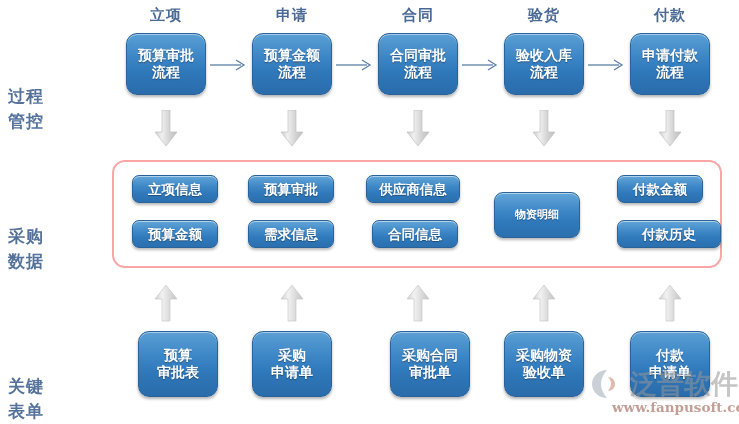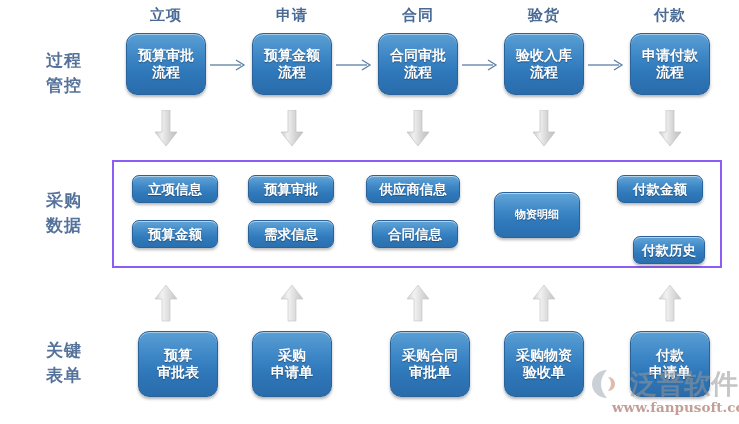--- a/index.html
+++ b/index.html
@@ -14,29 +14,30 @@
   #canvas {
     position: relative;
     width: 739px;
     height: 424px;
     background: #ffffff;
   }
 
   
   .row-label {
     position: absolute;
-    left: 18px;
+    left: 8px;
     width: 92px;
     color: #55729b;
     font-size: 17px;
     font-weight: 700;
     line-height: 25px;
     letter-spacing: 1px;
-    text-align: center;
+    text-align: left;
     font-family: "DejaVu Sans", "Liberation Sans", sans-serif;
+    margin-top: 36px;
   }
   .row-label span { display: block; }
 
   
   .col-header {
     position: absolute;
     top: 6px;
     width: 104px;
     text-align: center;
     color: #4a6a96;
@@ -99,23 +100,23 @@
     padding: 0 8px;
   }
 
   
   #data-box {
     position: absolute;
     left: 112px;
     top: 160px;
     width: 610px;
     height: 108px;
-    border: 2px solid #8b5cf6;
+    border: 2px solid #fca5a5;
     background: #ffffff;
-    border-radius: 0;
+    border-radius: 13px;
   }
 
   
   .v-arrow {
     position: absolute;
     width: 26px;
     height: 40px;
   }
   .h-arrow {
     position: absolute;
@@ -269,21 +270,21 @@
       <span class="line">合同信息</span>
     </div>
 
     <div class="blue-box pill pill-tall" style="left:380px; top:30px; width:86px;">
       <span class="line">物资明细</span>
     </div>
 
     <div class="blue-box pill" style="left:503px; top:13px; width:86px;">
       <span class="line">付款金额</span>
     </div>
-    <div class="blue-box pill" style="left:503px; top:74px; width:72px;margin-left:16px;">
+    <div class="blue-box pill" style="left:503px; top:58px; width:104px;">
       <span class="line">付款历史</span>
     </div>
   </div>
 
   <svg class="v-arrow" style="left:153px; top:283px;" viewBox="0 0 26 40">
     <defs>
         <linearGradient id="gup" x1="0" y1="0" x2="1" y2="0">
       <stop offset="0%" stop-color="#cfcfcf"></stop>
           <stop offset="32%" stop-color="#f2f2f2"></stop>
       <stop offset="64%" stop-color="#dcdcdc"></stop>

